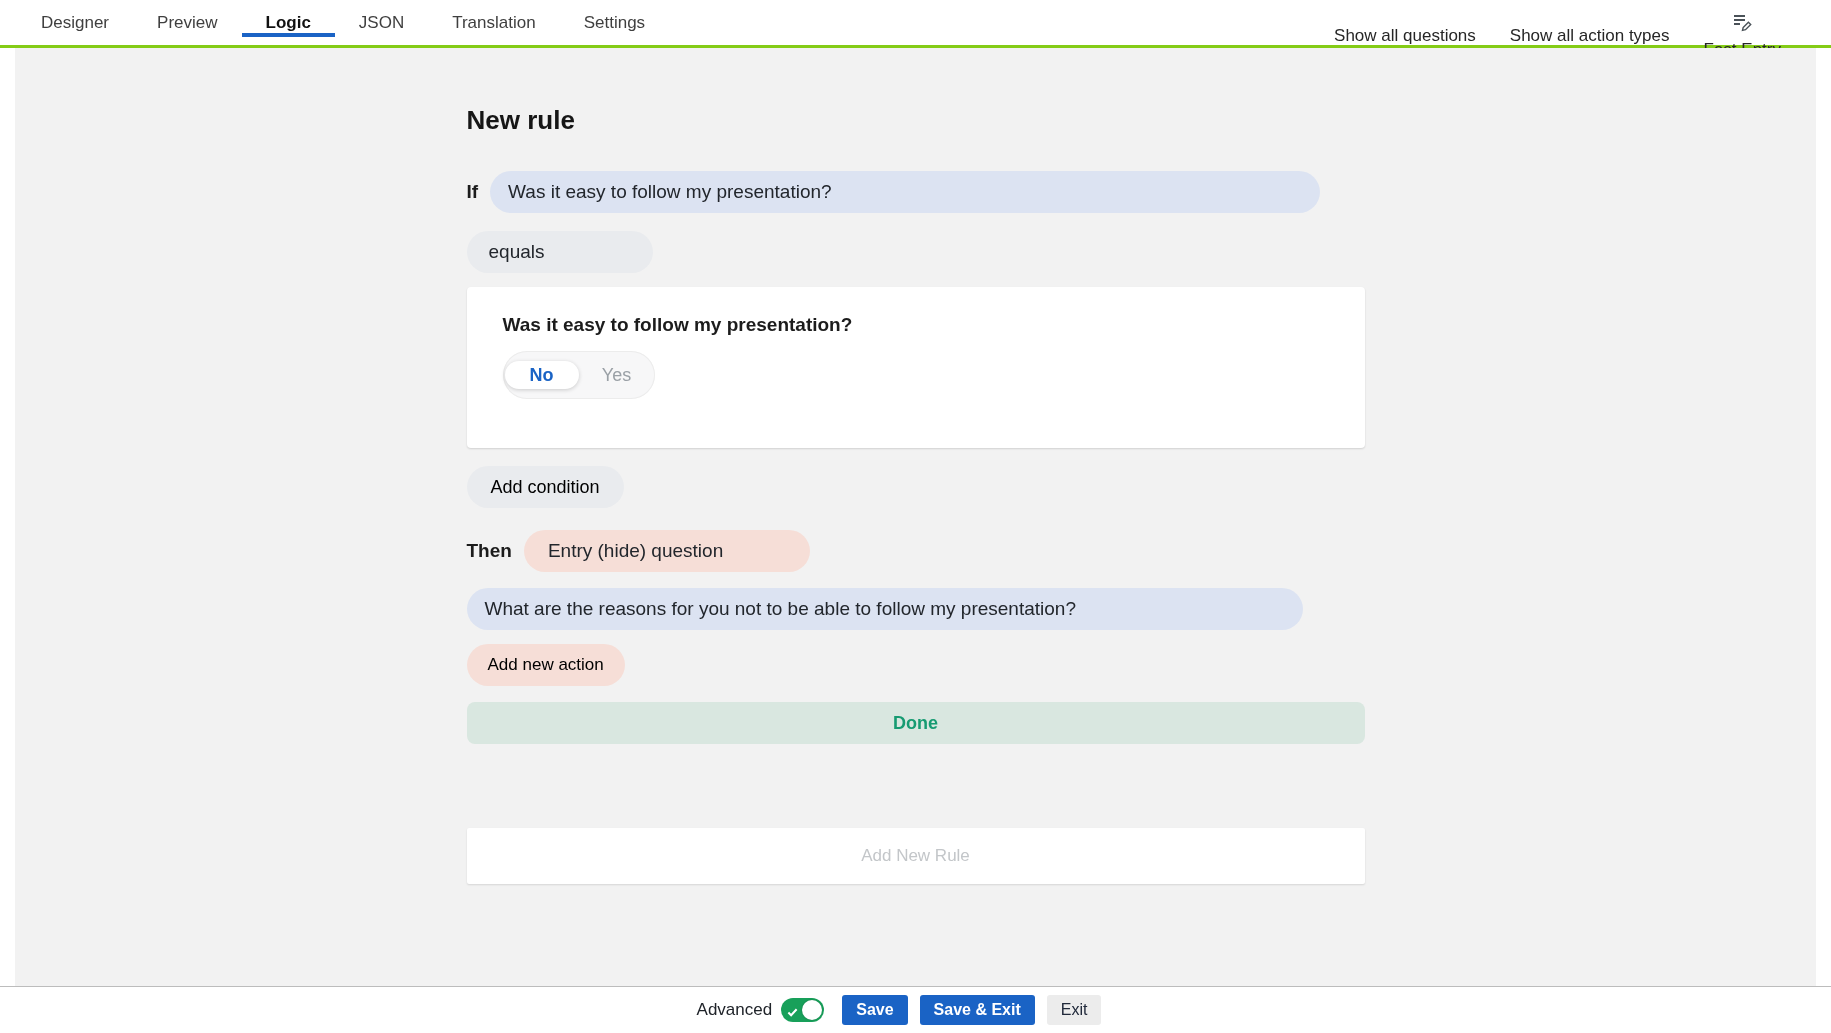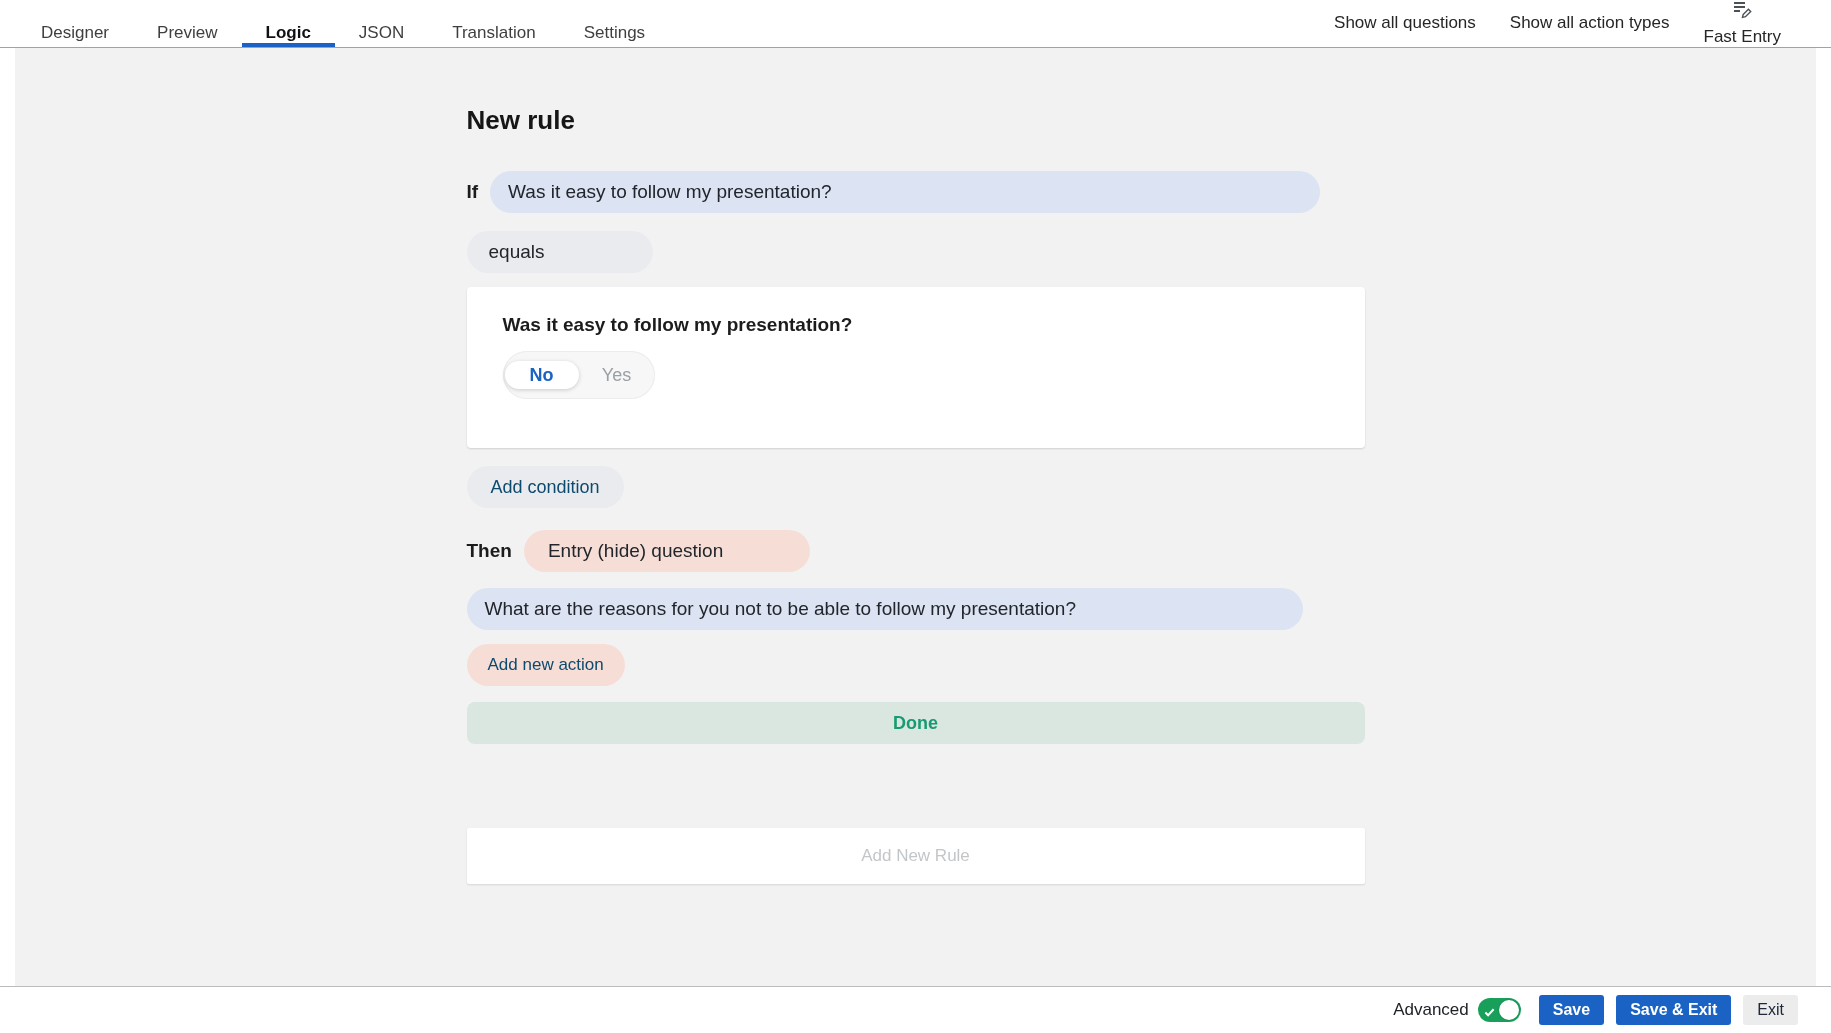--- a/index.html
+++ b/index.html
@@ -6,22 +6,22 @@
   html,body { width:1831px; height:1033px; overflow:hidden; }
   body {
     font-family: "Liberation Sans", sans-serif;
     background:#ffffff; color:#1c1c1c;
     display:flex; flex-direction:column;
   }
 
   
   .tabbar {
     height:48px; flex:0 0 48px; background:#fff;
-    border-bottom:1px solid #84cc16;
-    display:flex; align-items:flex-end;
+    border-bottom:3px solid #84cc16;
+    display:flex; align-items:center;
     padding:0 50px 0 17px;
   }
   .tabs { display:flex; }
   .tab {
     padding:0 24px; display:flex; align-items:center;
     font-size:17px; color:#3f3f3f; cursor:pointer;
     border-bottom:4px solid transparent; border-top:4px solid transparent;
   }
   .tab.active { color:#111; font-weight:700; border-bottom-color:#1a63c5; }
   .tabbar-right {
@@ -44,21 +44,21 @@
   .kw { font-size:19px; font-weight:600; color:#1c1c1c; }
 
   .pill {
     height:42px; line-height:42px; border-radius:21px;
     font-size:19px; color:#22262c; padding:0 18px;
     white-space:nowrap; overflow:hidden; cursor:pointer;
   }
   .pill-blue   { background:#dce3f2; }
   .pill-gray   { background:#e9ebee; }
   .pill-peach  { background:#f6ded7; }
-  .pill-muted  { color:#0c4a6e; }
+  .pill-muted  { color:#000000; }
 
   .if-row { margin-bottom:18px; }
   .if-question { width:830px; }
 
   .operator-pill { width:186px; padding:0 0 0 22px; margin-bottom:14px; }
 
   
   .value-card {
     background:#fff; border-radius:4px; height:161px;
     box-shadow:0 1px 2px rgba(0,0,0,.14);
@@ -99,21 +99,21 @@
   .add-new-rule {
     width:898px; height:56px; background:#fff; border-radius:2px;
     box-shadow:0 1px 2px rgba(0,0,0,.12);
     display:flex; align-items:center; justify-content:center;
     font-size:17px; color:#c3c6c9; cursor:pointer;
   }
 
   
   .footer {
     flex:0 0 47px; height:47px; background:#fff; border-top:1px solid #bcbcbc;
-    display:flex; align-items:center; justify-content:flex-end;
+    display:flex; align-items:center; justify-content:center;
     padding-right:33px; gap:12px;
   }
   .advanced-wrap { display:flex; align-items:center; gap:9px; margin-right:6px; }
   .advanced-label { font-size:17px; color:#20242a; }
   .switch {
     width:43px; height:24px; border-radius:12px; background:#18a05a;
     position:relative; cursor:pointer; flex:0 0 auto;
   }
   .switch .check { position:absolute; left:6px; top:6px; }
   .switch .knob {

